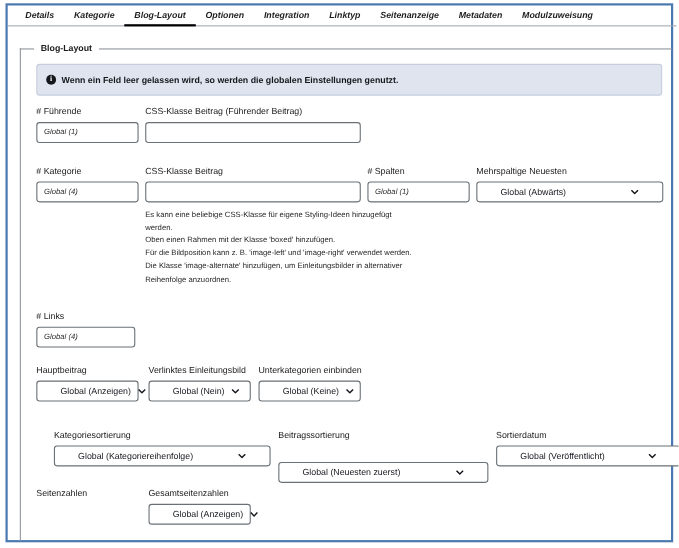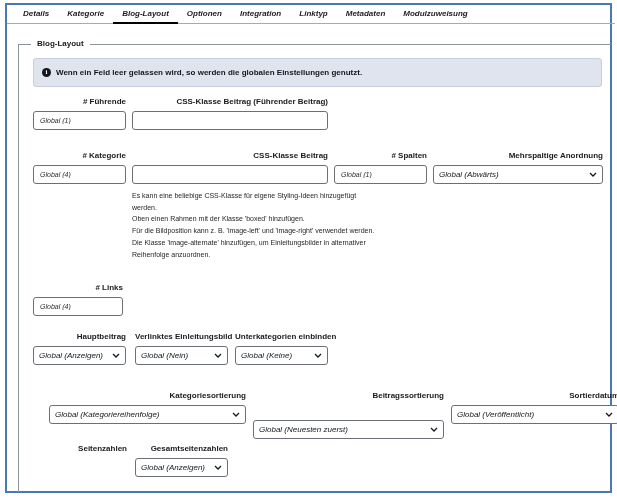--- a/index.html
+++ b/index.html
@@ -22,48 +22,49 @@
   .alert{position:absolute;left:33px;top:58px;width:569px;height:29px;box-sizing:border-box;
          background:#dfe4ee;border:1px solid #c6cddd;border-radius:3px;
          display:flex;align-items:center;padding:0 8px;gap:5px;
          font-size:8px;font-weight:700;color:#14171c;}
   .info-icon{flex:0 0 auto;width:9px;height:9px;border-radius:50%;background:#14171c;
              color:#fff;font-size:7px;font-weight:700;line-height:9px;text-align:center;
              font-family:"Liberation Serif",serif;}
   
   .row{position:absolute;left:33px;display:flex;align-items:flex-start;}
   .field{display:flex;flex-direction:column;}
-  .field .lbl{font-size:8px;font-weight:700;margin-bottom:5px;white-space:nowrap;text-align:right;}
+  .field .lbl{font-size:8px;font-weight:400;margin-bottom:5px;white-space:nowrap;}
   .tbox{box-sizing:border-box;height:19px;border:1px solid #6a7076;border-radius:3px;
         background:#fff;font-family:"Liberation Sans",sans-serif;font-size:7px;
         padding:0 6px;color:#1a1a1a;width:100%;outline:none;}
   .tbox::placeholder{font-style:italic;color:#2e2e2e;opacity:1;}
   .sel{box-sizing:border-box;height:19px;border:1px solid #6a7076;border-radius:3px;
        background:#fff;display:flex;align-items:center;justify-content:space-between;
-       padding:0 5px;font-size:8px;color:#14171c;cursor:pointer;white-space:nowrap;font-style:italic;}
+       padding:0 21px;font-size:8px;color:#14171c;cursor:pointer;white-space:nowrap;}
   .sel svg{flex:0 0 auto;margin-left:6px;}
   .help{font-size:7px;line-height:11.7px;color:#1f1f1f;margin-top:6px;width:244px;}
   .help p{margin:0;}
   .w93{width:93px;} .w94{width:94px;} .w90{width:90px;} .w196{width:196px;}
   .w170{width:170px;} .w197{width:197px;margin-left:16px;} .w191{width:191px;gap:15px;} .w168{width:168px;}
   .ml6{margin-left:6px;} .ml7{margin-left:7px;} .ml8{margin-left:8px;} .ml9{margin-left:9px;}
 </style>
 </head>
 <body>
 
 <div class="page">
   <div class="frame"></div>
 
   <div class="tabbar">
     <div class="tab">Details</div>
     <div class="tab">Kategorie</div>
     <div class="tab active">Blog-Layout</div>
     <div class="tab">Optionen</div>
     <div class="tab">Integration</div>
     <div class="tab">Linktyp</div>
+    <div class="tab">Seitenanzeige</div>
     <div class="tab">Metadaten</div>
     <div class="tab">Modulzuweisung</div>
   </div>
 
   <div class="fieldset"></div>
   <div class="legend">Blog-Layout</div>
 
   <div class="alert">
     <span class="info-icon">i</span>
     <span>Wenn ein Feld leer gelassen wird, so werden die globalen Einstellungen genutzt.</span>
@@ -92,21 +93,21 @@
         <p>Es kann eine beliebige CSS-Klasse für eigene Styling-Ideen hinzugefügt werden.</p>
         <p>Oben einen Rahmen mit der Klasse 'boxed' hinzufügen.</p>
         <p>Für die Bildposition kann z. B. 'image-left' und 'image-right' verwendet werden. Die Klasse 'image-alternate' hinzufügen, um Einleitungsbilder in alternativer Reihenfolge anzuordnen.</p>
       </div>
     </div>
     <div class="field w93 ml6">
       <span class="lbl"># Spalten</span>
       <input class="tbox" type="text" placeholder="Global (1)" style="">
     </div>
     <div class="field w170 ml6">
-      <span class="lbl">Mehrspaltige Anordnung</span>
+      <span class="lbl">Mehrspaltige Neuesten</span>
       <div class="sel">
         <span>Global (Abwärts)</span>
         <svg width="8" height="5" viewBox="0 0 8 5">
             <path d="M1 1l3 3 3-3" fill="none" stroke="#14171c" stroke-width="1.3"></path>
           </svg>
       </div>
     </div>
   </div>
 
   <div class="row" style="top:283px;">

